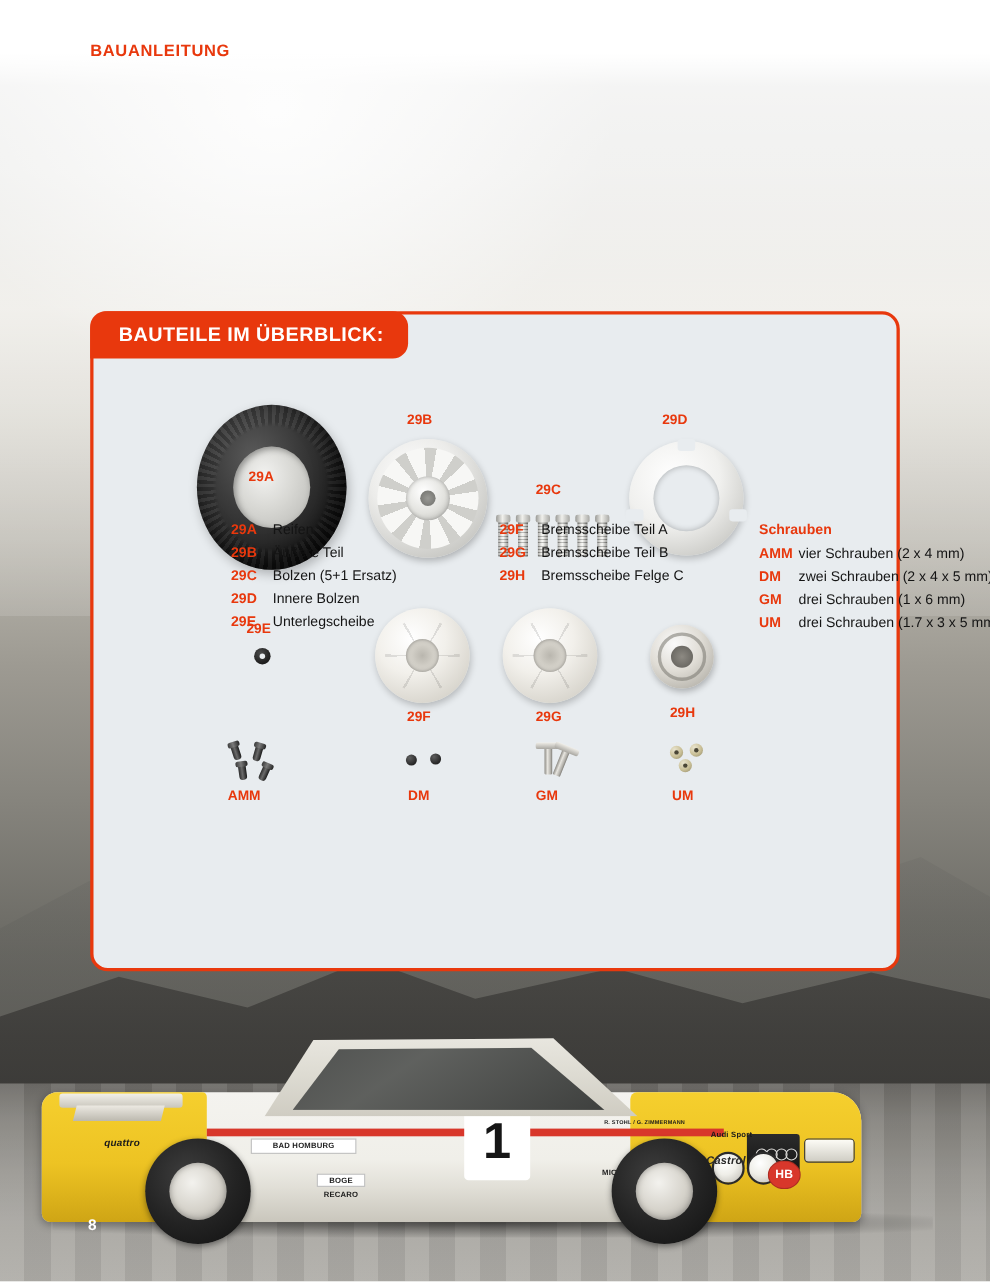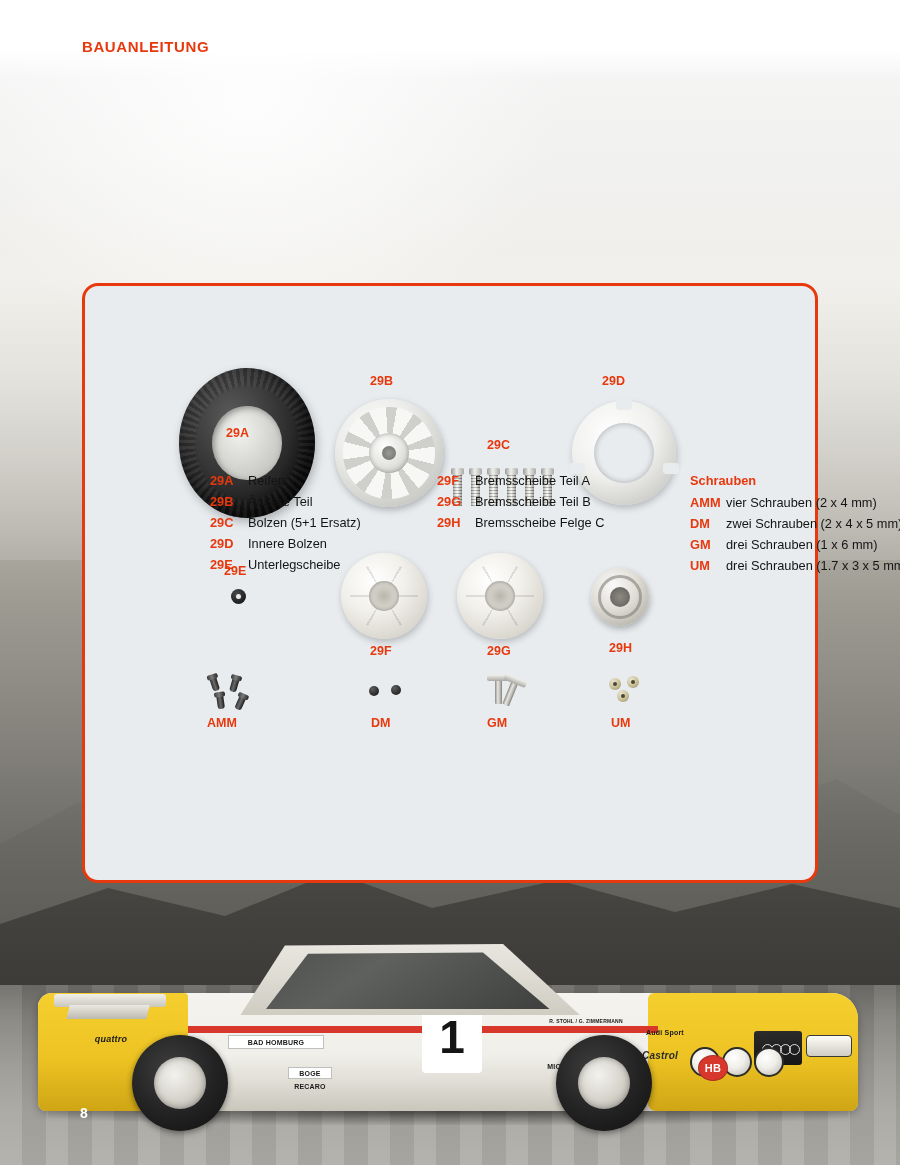--- a/index.html
+++ b/index.html
@@ -311,40 +311,40 @@
 
   
   .legend { position: absolute; left: 0; top: 470px; width: 100%; }
   .legend-col { position: absolute; font-size: 12.8px; line-height: 21px; }
   .legend-row { white-space: nowrap; }
   .legend-code { color: #e8380d; font-weight: bold; display: inline-block; }
   .legend-text { color: #141414; }
   .legend-head { color: #e8380d; font-weight: bold; font-size: 12.8px; margin-bottom: 1px; }
   .col1 { left: 210px; }
   .col1 .legend-code { width: 38px; }
-  .col2 { left: 437px; }
+  .col2 { left: 454px; }
   .col2 .legend-code { width: 38px; }
   .col3 { left: 690px; }
   .col3 .legend-code { width: 36px; }
 
   
   .car {
     position: absolute;
     left: 28px; bottom: 38px;
     width: 844px; height: 230px;
   }
   .car-shadow {
     position: absolute; left: 20px; bottom: 2px;
     width: 800px; height: 26px;
     background: radial-gradient(ellipse at center, rgba(0,0,0,0.45) 0%, rgba(0,0,0,0.15) 55%, rgba(0,0,0,0) 80%);
   }
   .car-body {
     position: absolute;
     left: 10px; bottom: 16px;
-    width: 820px; height: 118px;
+    width: 745px; height: 118px;
     background: linear-gradient(to bottom, #f4f3ef 0%, #f0efe9 52%, #e2e0d8 72%, #c9c6bc 100%);
     border-radius: 14px 26px 8px 8px;
     box-shadow: 0 2px 8px rgba(0,0,0,0.3);
   }
   .car-yellow-front {
     position: absolute; right: 0; bottom: 0;
     width: 210px; height: 118px;
     background: linear-gradient(to bottom, #f5cf2e 0%, #edc323 55%, #cfa515 100%);
     border-radius: 6px 26px 8px 8px;
   }
@@ -464,20 +464,21 @@
     <div class="bg-mountain-near"></div>
     <div class="bg-road"></div>
     <div class="bg-road-blur"></div>
   </div>
   <div class="bg-white-top"></div>
   <div class="bg-white-wash"></div>
 
   <div class="kicker">BAUANLEITUNG</div>
 
   <div class="panel">
+    <div class="panel-title">BAUTEILE IM ÜBERBLICK:</div>
 
     <div class="part" style="left:94px; top:82px;">
       <div class="tire">
         <div class="tire-tread"></div>
       </div>
     </div>
     <div class="lbl" style="left:141px; top:140px;">29A</div>
 
     <div class="part" style="left:250px; top:113px;">
       <div class="rim-outer">

